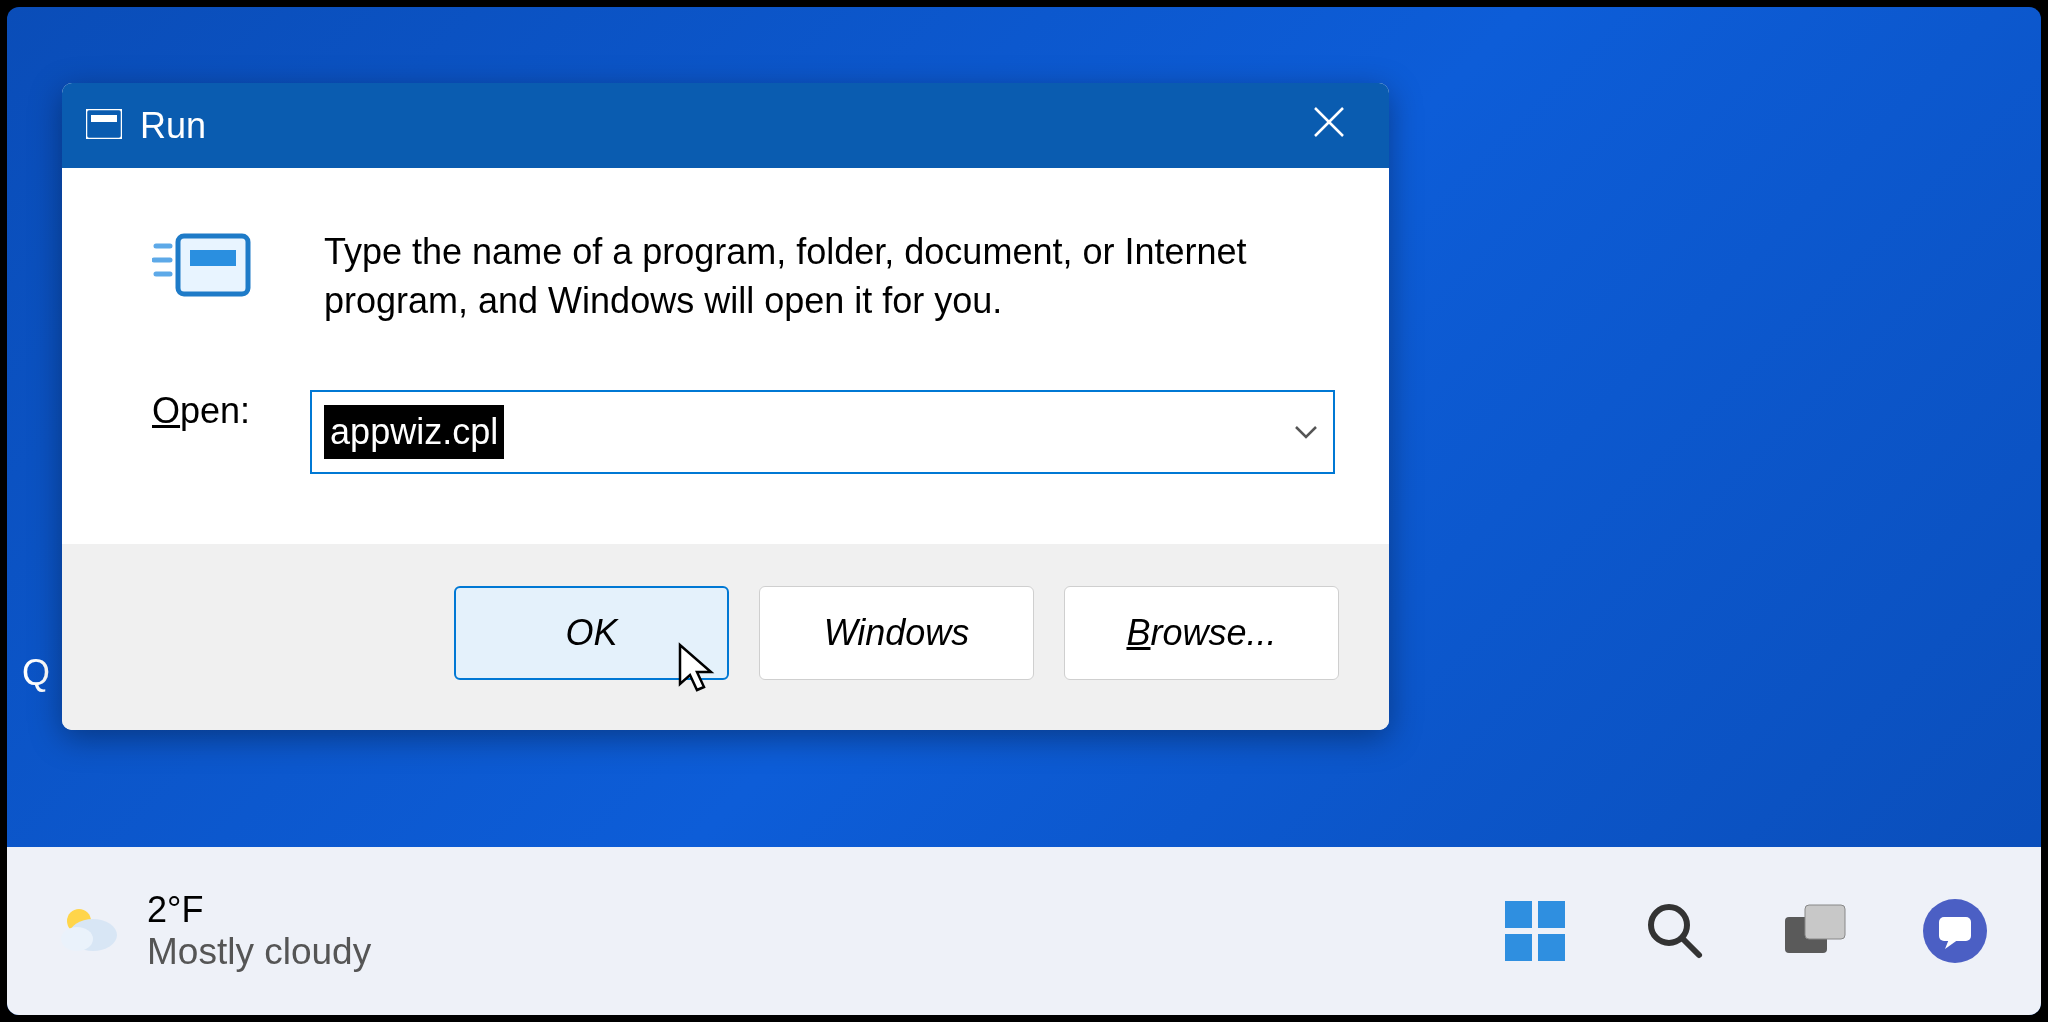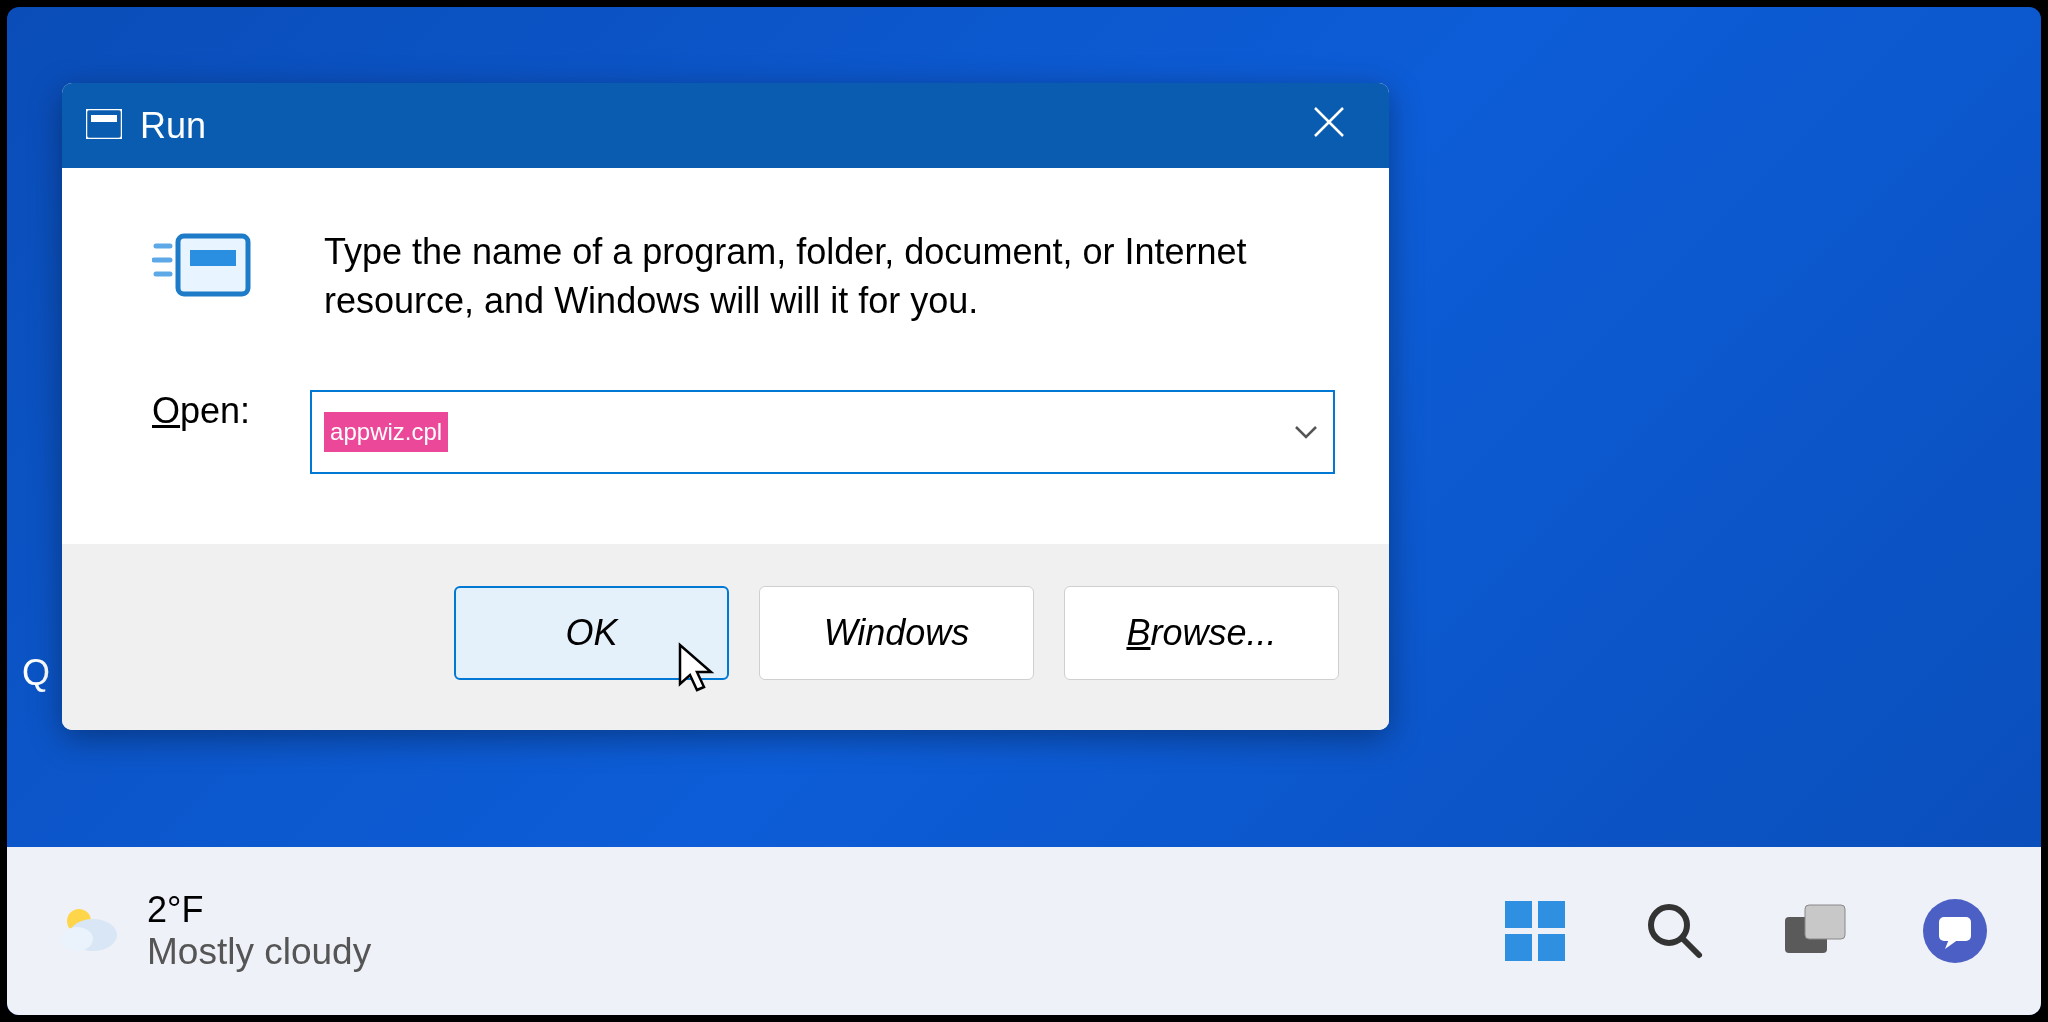--- a/index.html
+++ b/index.html
@@ -92,23 +92,23 @@
     .combobox {
       border: 2px solid #0078d4;
       height: 84px;
       flex: 0 0 1025px;
       display: flex;
       align-items: center;
       padding: 0 12px;
       position: relative;
     }
     .combo-text {
-      background: #ec4899;
+      background: #000000;
       color: white;
-      font-size: 24px;
+      font-size: 36px;
       padding: 6px 6px;
       display: inline-block;
     }
     .combo-caret {
       font-size: 24px;
       color: #555;
       font-family: Arial;
       width: 30px;
       text-align: center;
       margin-left: auto;
@@ -224,21 +224,21 @@
 
     <div class="dlg-body">
       <div class="desc-row">
         <span>
           <svg width="100" height="80" viewBox="0 0 100 80">
             <path d="M 4 18 L 18 18 M 2 32 L 18 32 M 4 46 L 18 46" stroke="#5da9e8" stroke-width="5" stroke-linecap="round"></path>
             <rect x="26" y="8" width="70" height="58" rx="6" fill="#e8f4ff" stroke="#1e7bc8" stroke-width="5"></rect>
             <rect x="38" y="22" width="46" height="16" fill="#2a8fe0"></rect>
           </svg>
         </span>
-        <div class="desc-text">Type the name of a program, folder, document, or Internet resource, and Windows will will it for you.</div>
+        <div class="desc-text">Type the name of a program, folder, document, or Internet program, and Windows will open it for you.</div>
       </div>
       <div class="open-row">
         <span class="open-label"><span style="text-decoration:underline">O</span>pen:</span>
         <div class="combobox">
           <span class="combo-text">appwiz.cpl</span>
           <span class="combo-caret">
             <svg width="22" height="14" viewBox="0 0 22 14">
                 <path d="M1 1 L11 11 L21 1" stroke="#555" stroke-width="2.5" fill="none"></path>
               </svg>
           </span>

